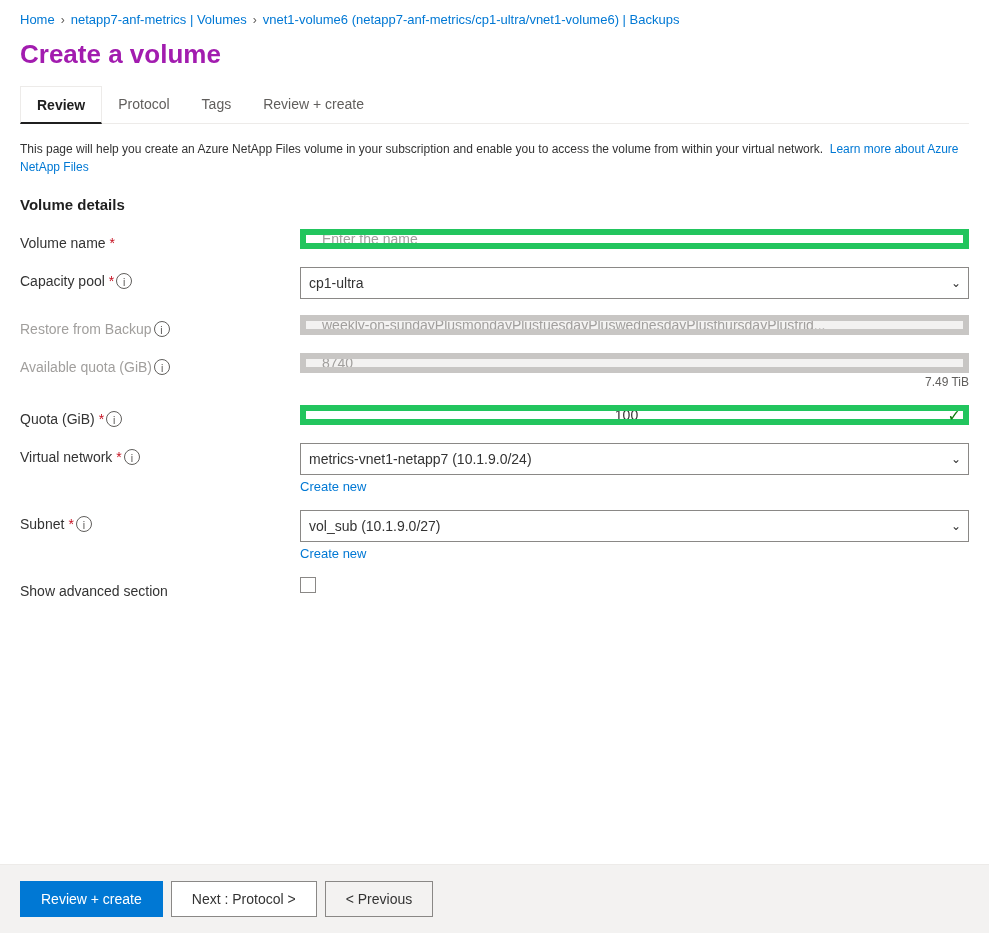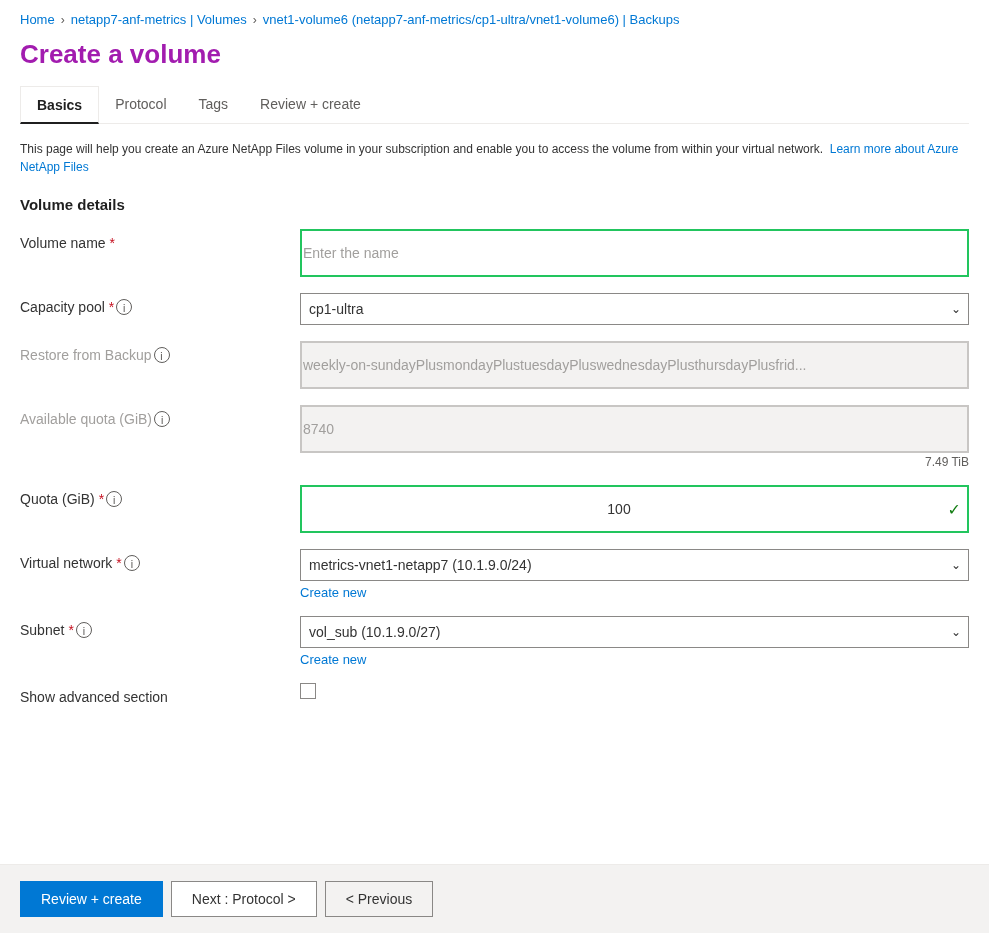--- a/index.html
+++ b/index.html
@@ -133,23 +133,23 @@
     .form-label.disabled-label {
       color: #a19f9d;
     }
     .form-control {
       flex: 1;
       display: flex;
       flex-direction: column;
     }
     .form-input {
       width: 100%;
-      height: 48px;
-      padding: 4px 1px;
-      border: 2px solid #22c55e;
+      height: 16px;
+      padding: 4px 16px;
+      border: 6px solid #22c55e;
       font-size: 14px;
       color: #333;
       background: #fff;
       outline: none;
     }
     .form-input::placeholder {
       color: #a19f9d;
     }
     .form-input.disabled {
       background: #f3f2f1;
@@ -276,21 +276,21 @@
     <a>netapp7-anf-metrics | Volumes</a>
     <span class="sep">›</span>
     <a class="current">vnet1-volume6 (netapp7-anf-metrics/cp1-ultra/vnet1-volume6) | Backups</a>
   </nav>
 
   <h1 class="page-title">Create a volume</h1>
 
   <div class="main-content">
 
     <div class="tabs">
-      <button class="tab active">Basics</button>
+      <button class="tab active">Review</button>
       <button class="tab">Protocol</button>
       <button class="tab">Tags</button>
       <button class="tab">Review + create</button>
     </div>
 
     <p class="description">
       <span>This page will help you create an Azure NetApp Files volume in your subscription and enable you to access the volume from within your virtual network.</span>
       &nbsp;<a>Learn more about Azure NetApp Files</a>
     </p>
 

